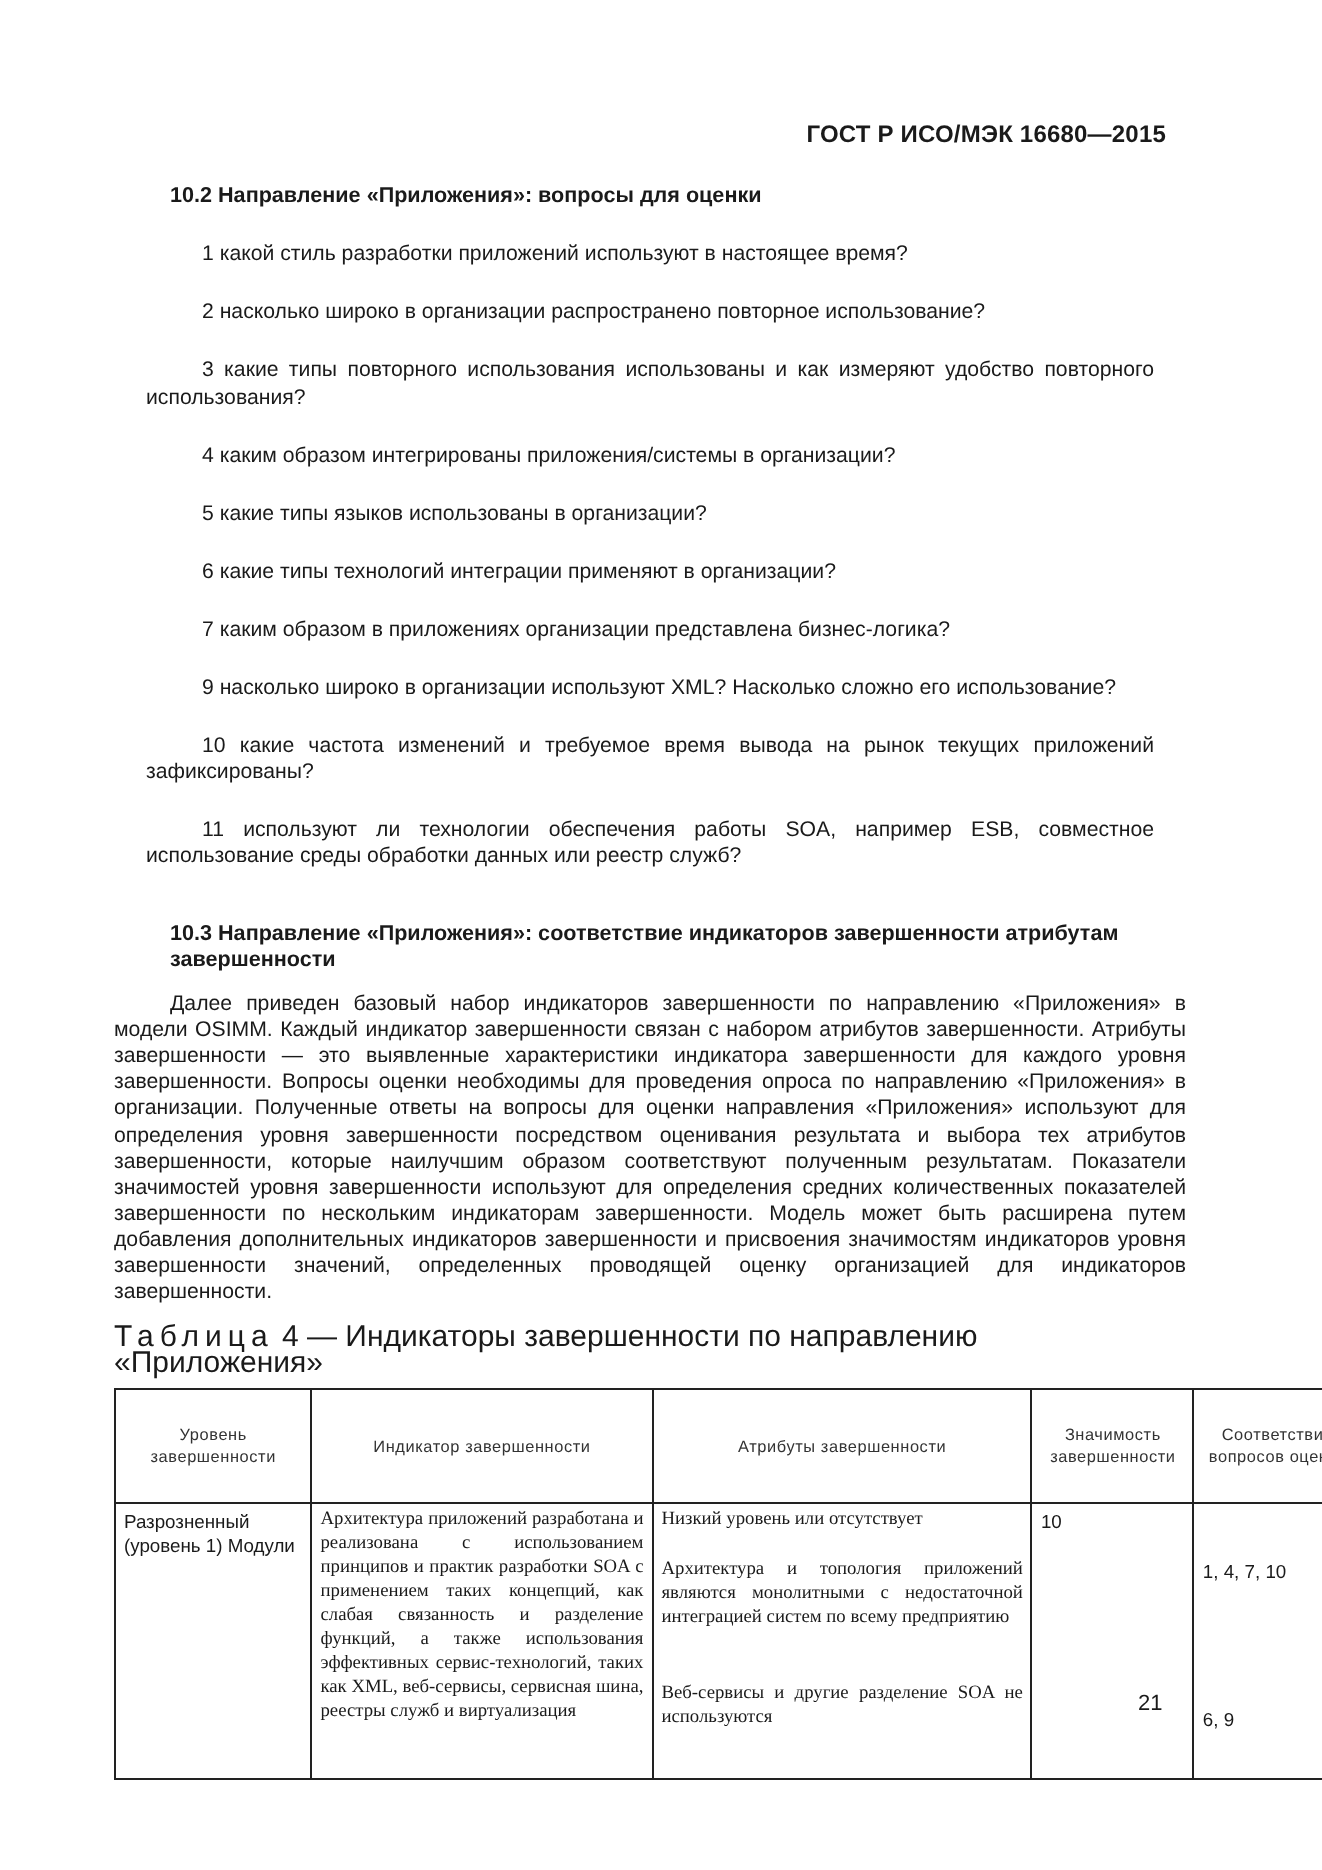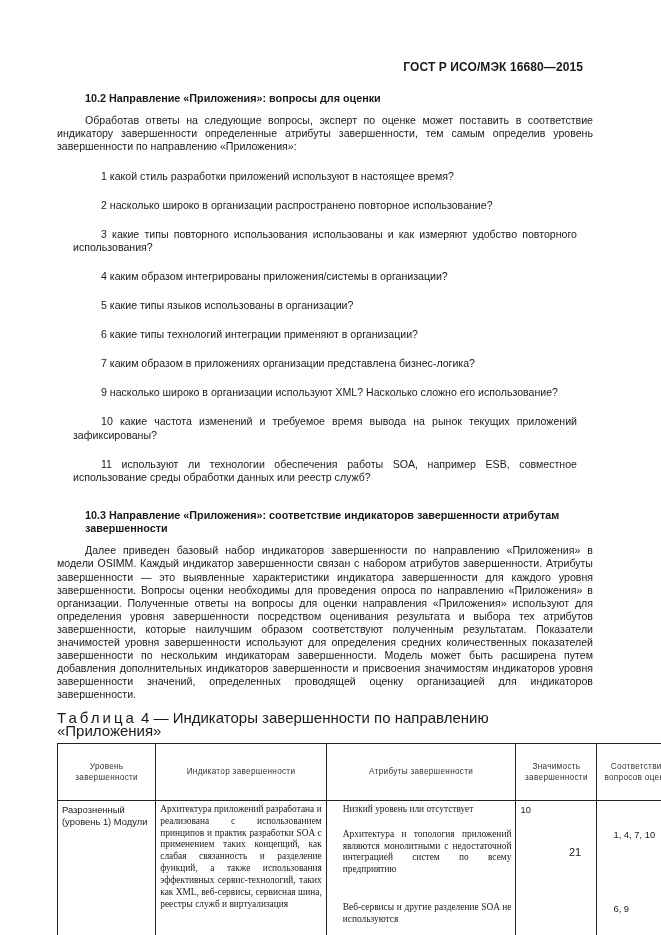--- a/index.html
+++ b/index.html
@@ -10,31 +10,30 @@
   .sec-title { font-weight: bold; font-size: 10.8px; padding-left: 28px; margin: 0 0 9px 0; line-height: 13.3px; }
   .para { text-align: justify; text-indent: 28px; margin: 0; }
   .q { text-indent: 28px; margin: 16px; text-align: justify; }
   .gap { height: 9px; }
   .caption { font-size: 15px; margin: 9px 0 6px 0; }
   .caption .sp { letter-spacing: 3px; }
   table.t { border-collapse: collapse; width: 624px; font-size: 9.4px; line-height: 11.9px; }
   table.t th, table.t td { border: 1.2px solid #222; vertical-align: top; padding: 3px 4px; }
   table.t th { font-weight: normal; font-size: 8.2px; color: #333; text-align: center; vertical-align: middle; height: 50px; letter-spacing: 0.3px; line-height: 11px; }
   .jus { text-align: justify; font-family: Liberation Serif, serif; }
-  .sub { display: block; margin-left: 12px; }
+  .sub { display: block; }
   .page-num { position: absolute; left: 569px; top: 846px; font-size: 11px; }
 </style>
 </head>
 <body>
 
 <div class="std-header">ГОСТ Р ИСО/МЭК 16680—2015</div>
 
 <div class="content">
   <div class="sec-title">10.2 Направление «Приложения»: вопросы для оценки</div>
-  <p class="para">Обработав ответы на следующие вопросы, эксперт по оценке может поставить в соответствие индикатору завершенности определенные атрибуты завершенности, тем самым определив уровень завершенности по направлению «Приложения»:</p>
   <div>
     <p class="q">1 какой стиль разработки приложений используют в настоящее время?</p>
     <p class="q">2 насколько широко в организации распространено повторное использование?</p>
     <p class="q">3 какие типы повторного использования использованы и как измеряют удобство повторного использования?</p>
     <p class="q">4 каким образом интегрированы приложения/системы в организации?</p>
     <p class="q">5 какие типы языков использованы в организации?</p>
     <p class="q">6 какие типы технологий интеграции применяют в организации?</p>
     <p class="q">7 каким образом в приложениях организации представлена бизнес-логика?</p>
     <p class="q">9 насколько широко в организации используют XML? Насколько сложно его использование?</p>
     <p class="q">10 какие частота изменений и требуемое время вывода на рынок текущих приложений зафиксированы?</p>

